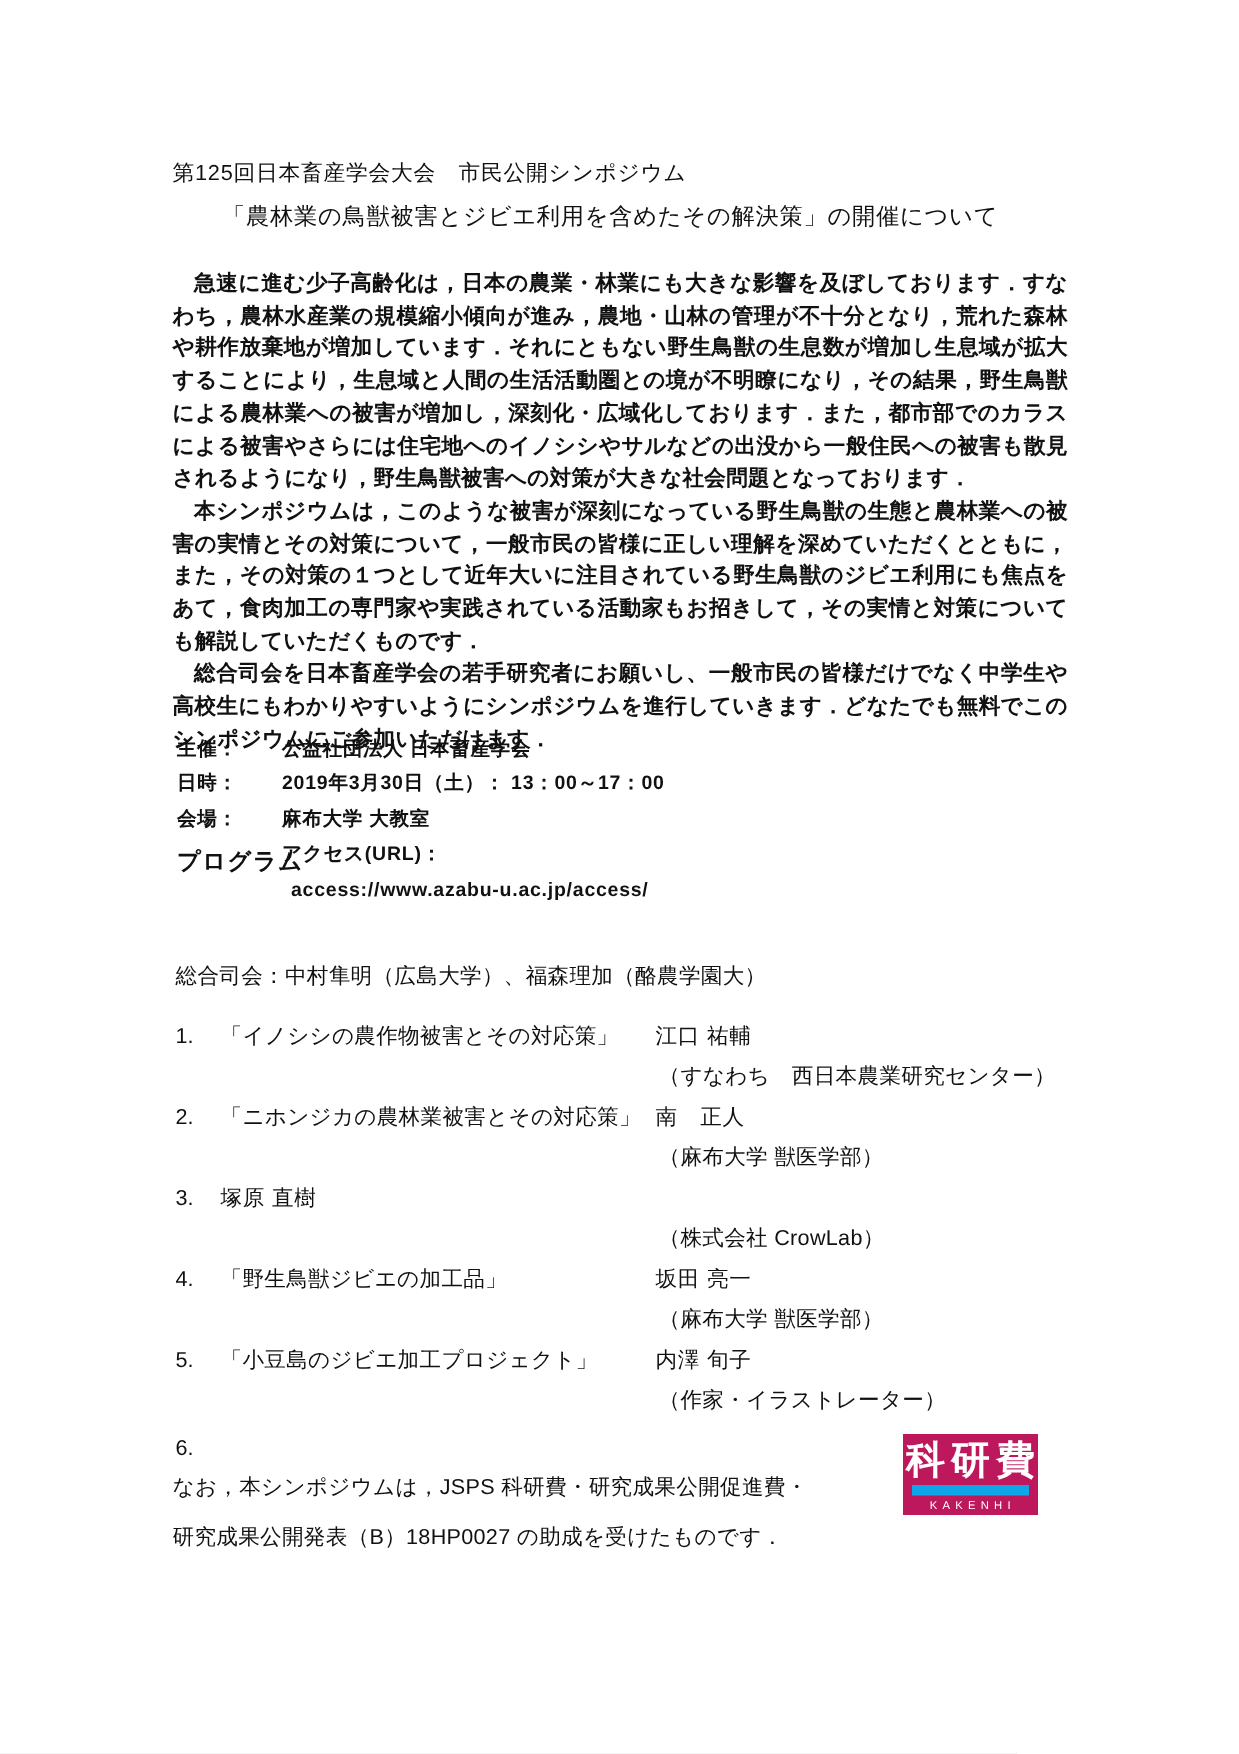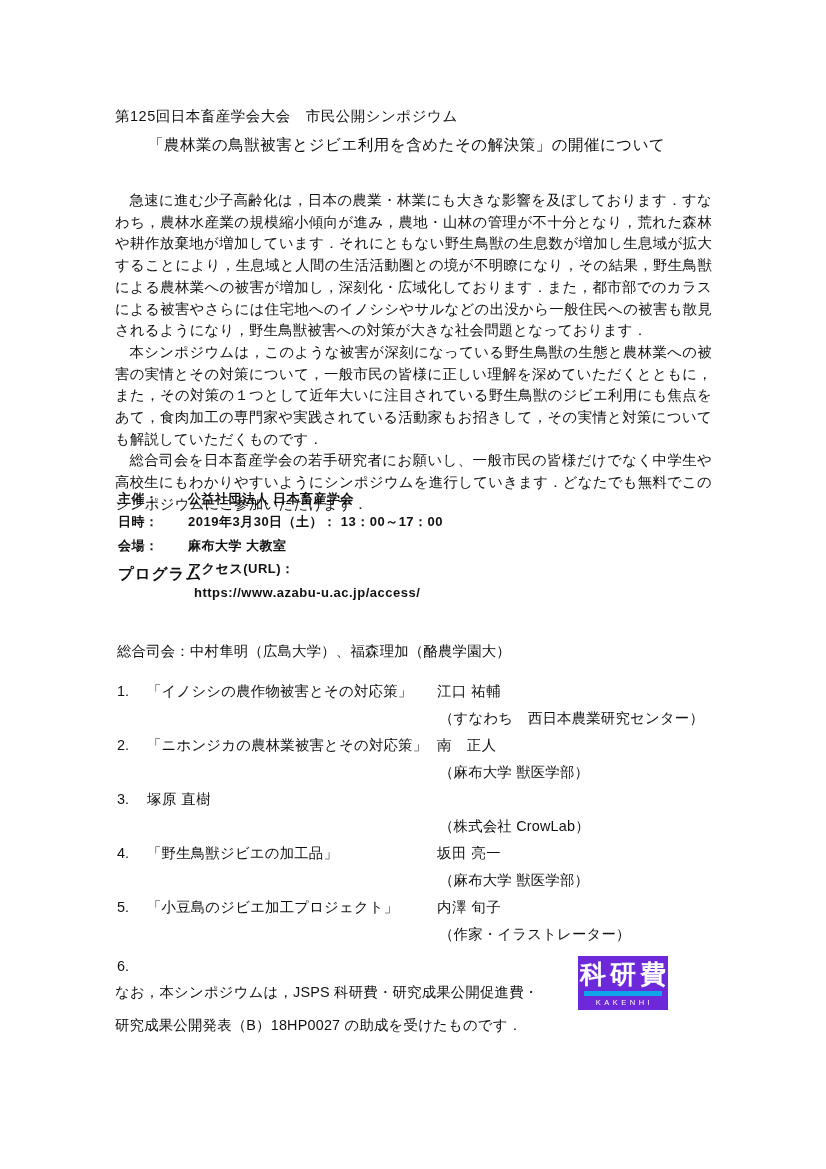--- a/index.html
+++ b/index.html
@@ -12,21 +12,21 @@
     background: #ffffff;
     margin: 0 auto;
     overflow: hidden;
     color: #111111;
   }
   
   .doc-header { position: absolute; left: 115px; top: 106px; width: 600px; }
   .doc-title-line1 { font-size: 14.5px; line-height: 20px; font-weight: 500; letter-spacing: 0.5px; }
   .doc-title-line2 { font-size: 15.5px; line-height: 21px; font-weight: 500; margin-top: 8px; padding-left: 33px; letter-spacing: 0.5px; }
   
-  .doc-body { position: absolute; left: 115px; top: 190px; width: 597px; }
+  .doc-body { position: absolute; left: 115px; top: 179px; width: 597px; font-weight: bold; }
   .doc-body p {
     font-size: 14.4px;
     line-height: 21.7px;
     text-indent: 1em;
     text-align: justify;
     letter-spacing: 0.2px;
   }
   
   .info-block { position: absolute; left: 118px; top: 487px; width: 560px; }
   .info-row { display: flex; font-size: 13px; line-height: 23.4px; font-weight: 600; letter-spacing: 0.5px; }
@@ -44,21 +44,21 @@
   .prog-aff { line-height: 20px; margin-top: 7px; padding-left: 322px; letter-spacing: 0.2px; }
   
   .footer-note { position: absolute; left: 115px; top: 976px; width: 470px; font-size: 14.4px; line-height: 33px; letter-spacing: 0.2px; }
   .kakenhi-logo {
     position: absolute; left: 578px; top: 956px;
     width: 90px; height: 54px;
     display: flex; flex-direction: column; align-items: center; justify-content: center;
     color: #ffffff; text-align: center;
   }
   .kakenhi-main { font-size: 26px; line-height: 30px; font-weight: 600; letter-spacing: 4px; padding-left: 4px; white-space: nowrap; }
-  .kakenhi-sub { font-size: 7.5px; line-height: 10px; letter-spacing: 3.5px; padding-left: 3px; border-top: 5px solid #0ea5e9; margin-top: 2px; padding-top: 2px; width: 78px; white-space: nowrap; }
+  .kakenhi-sub { font-size: 7.5px; line-height: 10px; letter-spacing: 3.5px; padding-left: 3px; border-top: 7px solid #0ea5e9; margin-top: 2px; padding-top: 2px; width: 78px; white-space: nowrap; }
 </style>
 </head>
 <body>
 
 <div class="page">
 
   <div class="doc-header">
     <div class="doc-title-line1">第125回日本畜産学会大会　市民公開シンポジウム</div>
     <div class="doc-title-line2">「農林業の鳥獣被害とジビエ利用を含めたその解決策」の開催について</div>
   </div>
@@ -77,21 +77,21 @@
     <div class="info-row">
       <span class="info-label">日時：</span>
       <span class="info-value">2019年3月30日（土）： 13：00～17：00</span>
     </div>
     <div class="info-row">
       <span class="info-label">会場：</span>
       <span class="info-value">麻布大学 大教室</span>
     </div>
     <div class="info-row info-indent">
       <span>アクセス(URL)：</span>
-      <span style="margin-left:6px;">https://www.azabu-u.ac.jp/access/</span>
+      <span style="margin-left:6px;">access://www.azabu-u.ac.jp/access/</span>
     </div>
   </div>
 
   <div class="program-heading">プログラム</div>
 
   <div class="program-block">
     <div class="program-moderators">総合司会：中村隼明（広島大学）、福森理加（酪農学園大）</div>
 
     <div class="prog-row">
       <span class="prog-no">1.</span>
@@ -131,18 +131,18 @@
       <span class="prog-no">6.</span>
       <span class="prog-speaker"></span>
     </div>
   </div>
 
   <div class="footer-note">
     <div>なお，本シンポジウムは，JSPS 科研費・研究成果公開促進費・</div>
     <div>研究成果公開発表（B）18HP0027 の助成を受けたものです．</div>
   </div>
 
-  <div class="kakenhi-logo" style="background: #6d28d9;">
+  <div class="kakenhi-logo" style="background: #be185d; margin-left: 24px;">
     <div class="kakenhi-main">科研費</div>
     <div class="kakenhi-sub">KAKENHI</div>
   </div>
 
 </div>
 
 </body></html>

